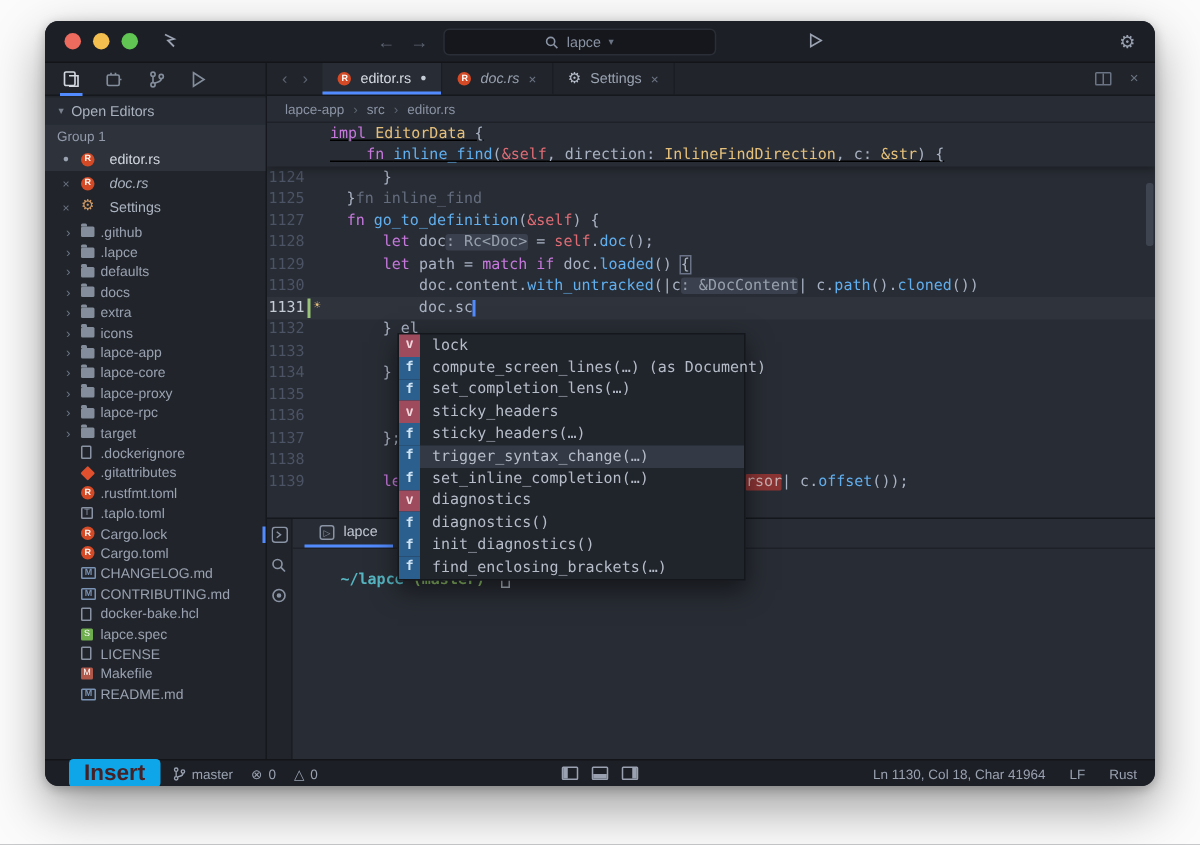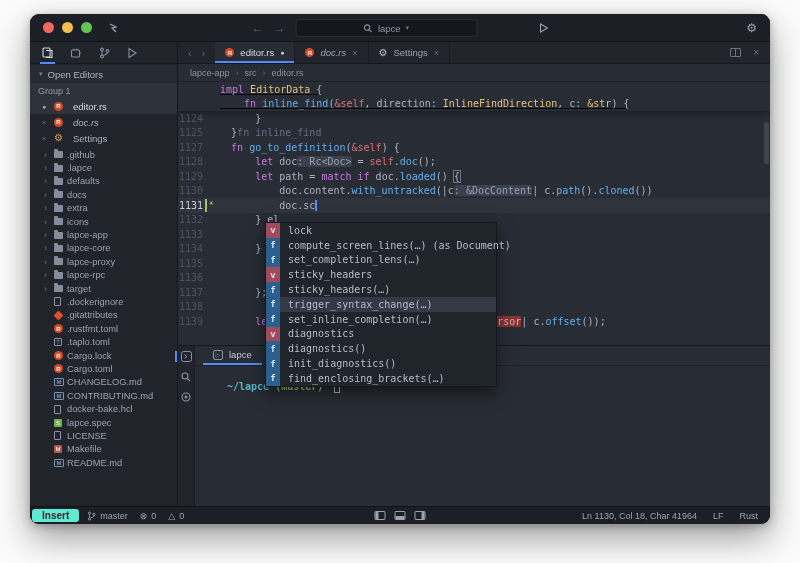--- a/index.html
+++ b/index.html
@@ -117,22 +117,22 @@
               border-bottom:2px solid #528bff; }
   .term-ic-box { width:10px; height:10px; border:1px solid #8a93a4; border-radius:2px; display:flex;
                  align-items:center; justify-content:center; color:#8a93a4; font-size:6px; }
   .term-content { padding:15px 0 0 14px; font-family:"DejaVu Sans Mono",monospace; font-size:10px; }
   .tprompt-path { color:#56b6c2; font-weight:bold;margin-left:18px; }
   .tprompt-branch { color:#8fc06a; font-weight:bold; }
   .term-cursor { display:inline-block; width:6px; height:11px; border:1px solid #aeb6c2; vertical-align:middle; margin-left:5px; }
   
   .statusbar { height:18px; flex:0 0 18px; background:#1c1f26; border-top:1px solid #121418;
                display:flex; align-items:center; font-size:9px; color:#9aa2b1; position:relative; }
-  .mode-badge { background:#5eead4; color:#462227; font-weight:bold; padding:1px 10px; border-radius:3px;
-                margin:0 8px 0 2px; font-size:10px; }
+  .mode-badge { background:#0ea5e9; color:#462227; font-weight:bold; padding:1px 10px; border-radius:3px;
+                margin:0 8px 0 16px; font-size:15px; }
   .sb-item { display:flex; align-items:center; gap:4px; margin-right:12px; }
   .sb-center { position:absolute; left:50%; transform:translateX(-50%); display:flex; gap:9px; }
   .lay-ic { width:11px; height:9px; border:1px solid #9aa2b1; border-radius:1px; position:relative; }
   .lay-left::before  { content:""; position:absolute; left:0; top:0; bottom:0; width:3px; background:#9aa2b1; }
   .lay-bottom::before{ content:""; position:absolute; left:0; right:0; bottom:0; height:3px; background:#9aa2b1; }
   .lay-right::before { content:""; position:absolute; right:0; top:0; bottom:0; width:3px; background:#9aa2b1; }
   .sb-right { margin-left:auto; display:flex; gap:16px; padding-right:12px; }
 </style>
 </head>
 <body>

